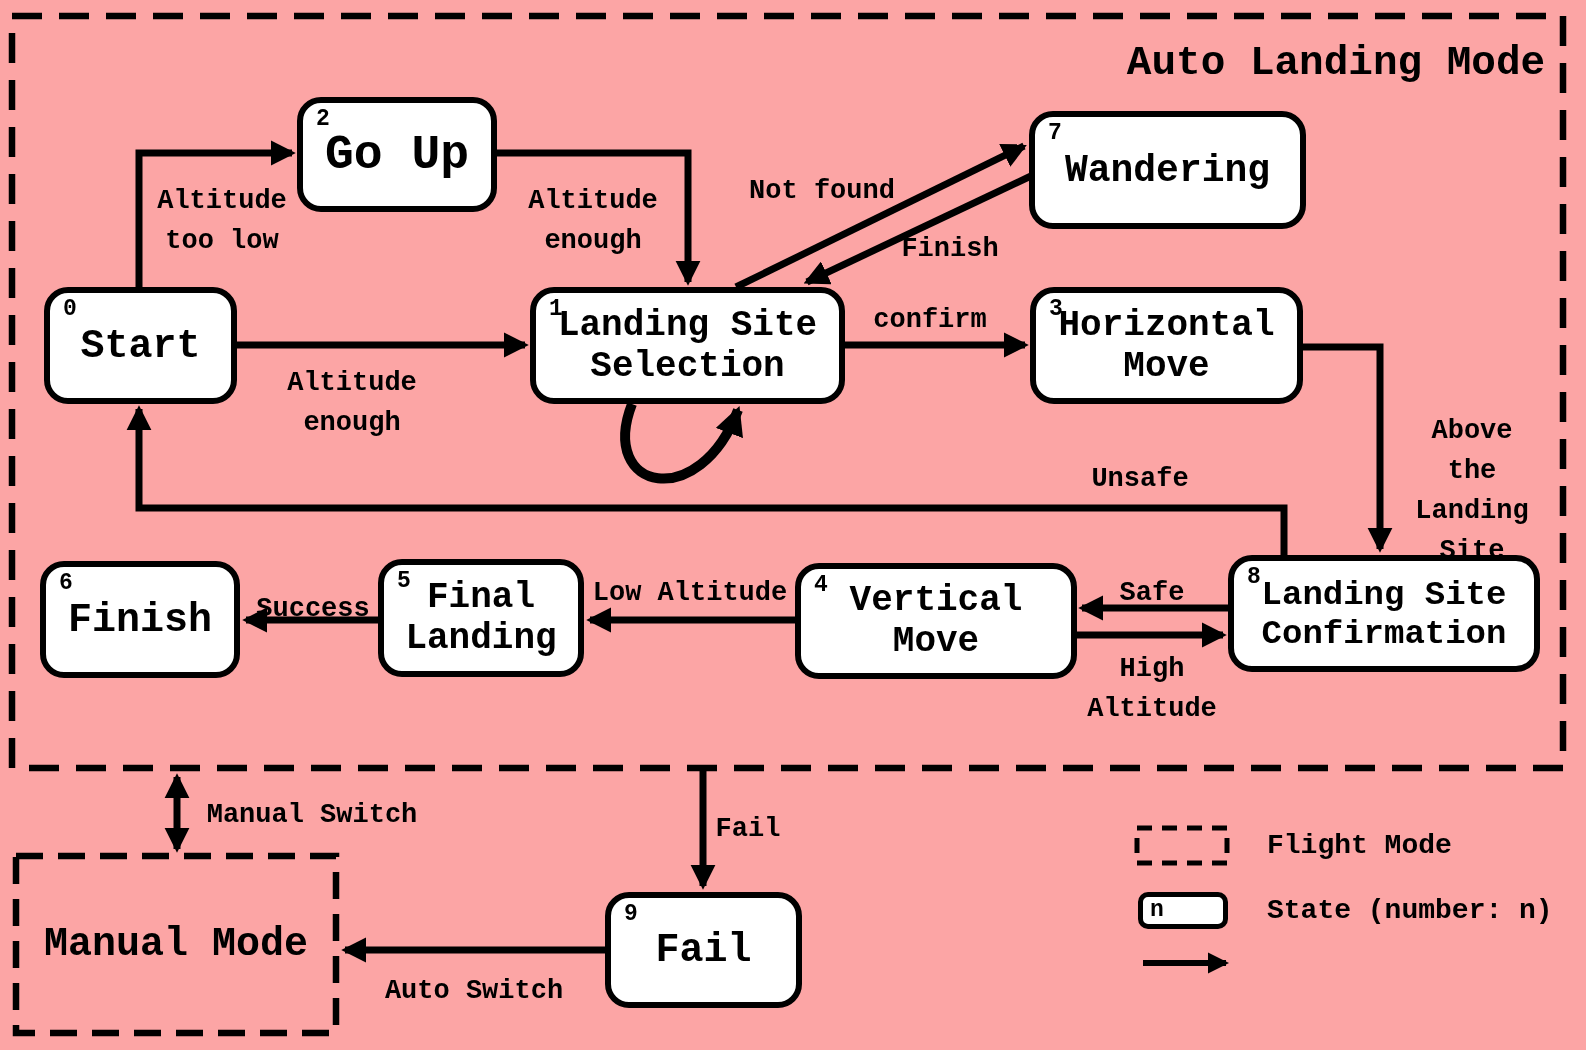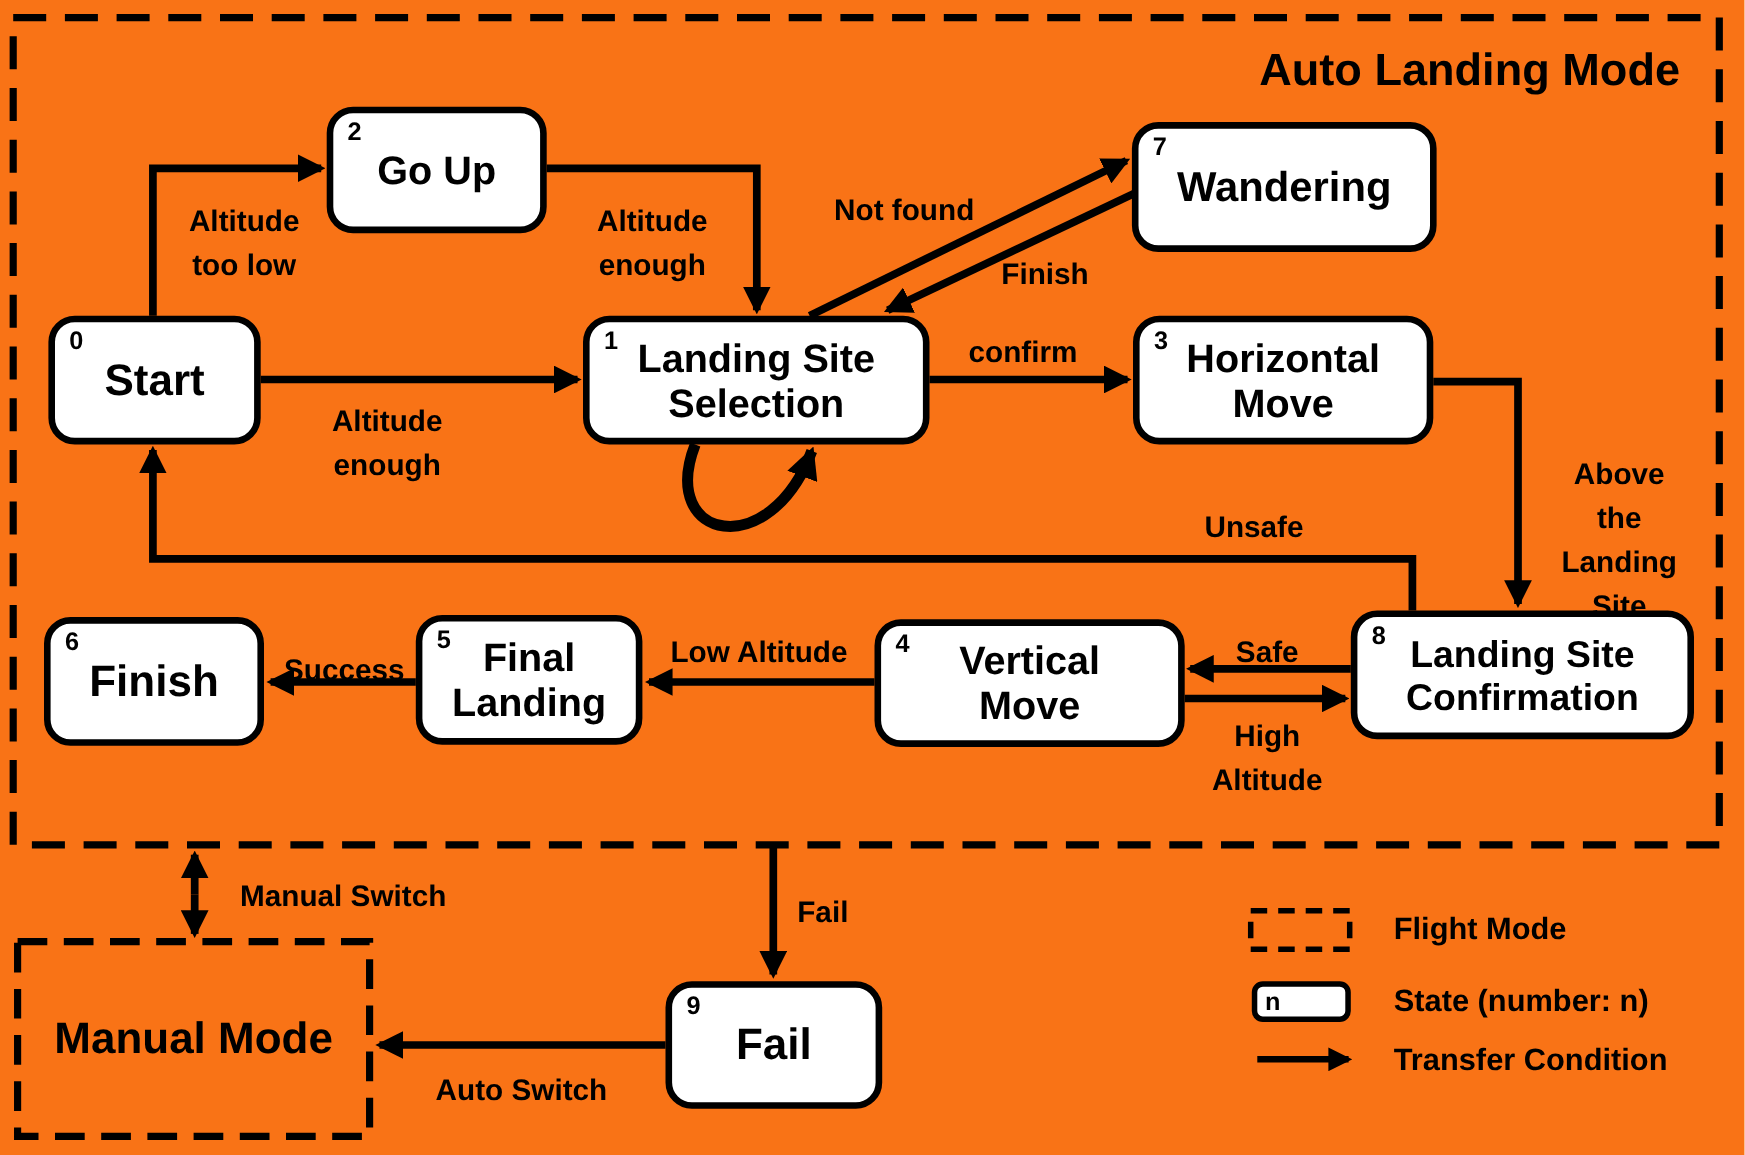--- a/index.html
+++ b/index.html
@@ -1,18 +1,18 @@
 <!DOCTYPE html>
 <html><head>
 <meta charset="utf-8">
 <style>
   html,body { margin:0; padding:0; background:#ffffff; }
   #canvas {
-    position:relative; width:1586px; height:1050px; background:#f97316;
-    font-family:Liberation Sans, sans-serif; color:#000; overflow:hidden;
+    position:relative; width:1586px; height:1050px; background:#fca5a5;
+    font-family:Liberation Mono, monospace; color:#000; overflow:hidden;
   }
   svg.layer { position:absolute; left:0; top:0; }
   .state {
     position:absolute; box-sizing:border-box; background:#fff;
     border:6px solid #000; border-radius:24px;
     display:flex; align-items:center; justify-content:center;
   }
   .state .num {
     position:absolute; left:13px; top:5px; font-size:23px; font-weight:600; line-height:1;
   }
@@ -84,21 +84,21 @@
   </svg>
 
   <div class="diagram-title" style="left:1336px; top:40px;">Auto Landing Mode</div>
 
   <div class="state" style="left:44px; top:287px; width:193px; height:117px;">
     <span class="num">0</span>
     <span class="name" style="font-size:40px;">Start</span>
   </div>
   <div class="state" style="left:297px; top:97px; width:200px; height:115px;">
     <span class="num">2</span>
-    <span class="name" style="font-size:36px;">Go Up</span>
+    <span class="name" style="font-size:48px;">Go Up</span>
   </div>
   <div class="state" style="left:530px; top:287px; width:315px; height:117px;">
     <span class="num">1</span>
     <span class="name" style="font-size:36px;">Landing Site
 Selection</span>
   </div>
   <div class="state" style="left:1029px; top:111px; width:277px; height:118px;">
     <span class="num">7</span>
     <span class="name" style="font-size:38px;">Wandering</span>
   </div>
@@ -154,15 +154,14 @@
   <div class="cond" style="left:313px; top:566px;margin-top:24px;">Success</div>
   <div class="cond" style="left:312px; top:796px;">Manual Switch</div>
   <div class="cond" style="left:748px; top:810px;">Fail</div>
   <div class="cond" style="left:474px; top:960px;margin-top:12px;">Auto Switch</div>
 
   <div class="legend-label" style="left:1267px; top:845px;">Flight Mode</div>
   <div class="legend-state-box" style="left:1138px; top:892px; width:90px; height:37px;">
     <span class="n">n</span>
   </div>
   <div class="legend-label" style="left:1267px; top:910px;">State (number: n)</div>
-  <div class="legend-label" style="left:1267px; top:964px;">Transfer Condition</div>
 
 </div>
 
 </body></html>

